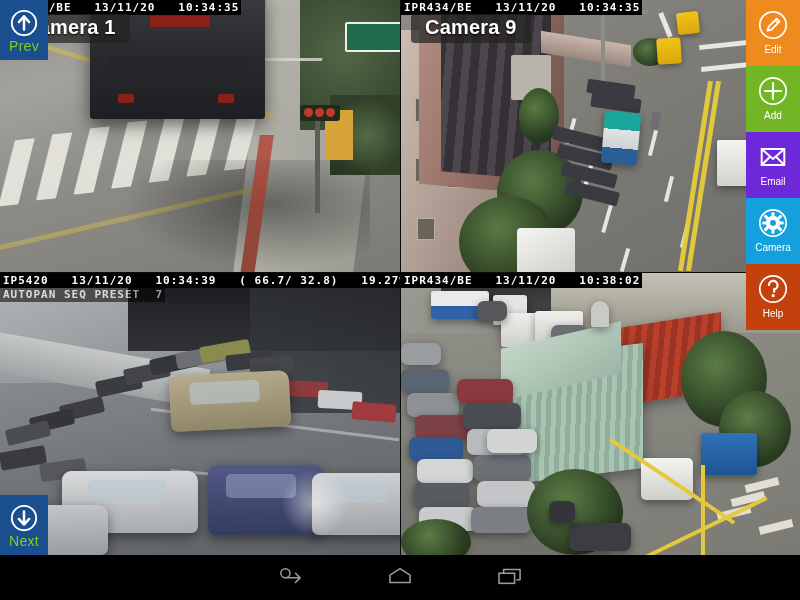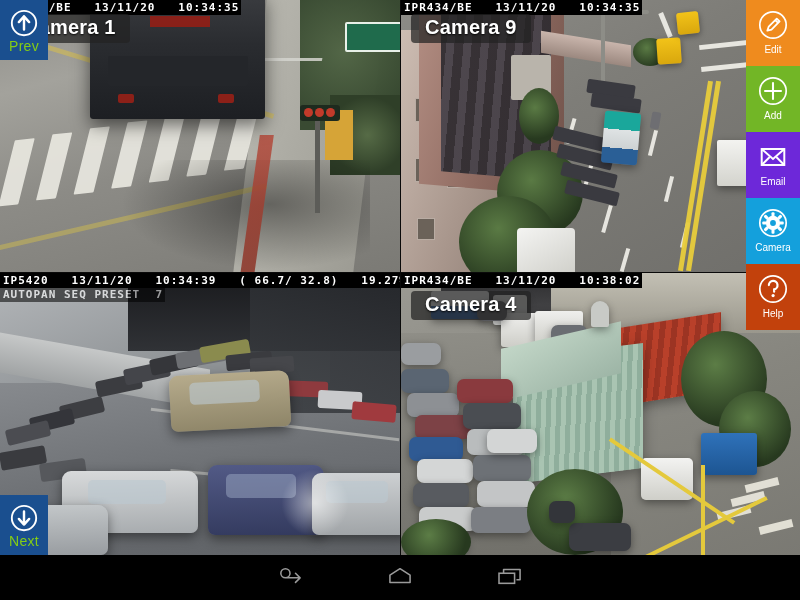--- a/index.html
+++ b/index.html
@@ -383,21 +383,20 @@
         <span class="c4-car" style="left:148px; top:228px; width:26px; height:22px; background:#33353a;"></span>
         <div class="c4-cw" style="left:316px; top:236px; width:34px; height:8px; transform:rotate(-14deg);"></div>
         <div class="c4-cw" style="left:330px; top:222px; width:34px; height:8px; transform:rotate(-14deg);"></div>
         <div class="c4-cw" style="left:344px; top:208px; width:34px; height:8px; transform:rotate(-14deg);"></div>
         <div class="c4-cw" style="left:358px; top:250px; width:34px; height:8px; transform:rotate(-14deg);"></div>
         <div class="c4-ylw" style="left:196px; top:206px; width:150px; height:4px; transform:rotate(34deg);"></div>
         <div class="c4-ylw" style="left:214px; top:258px; width:160px; height:4px; transform:rotate(-26deg);"></div>
         <div class="c4-ylw" style="left:300px; top:192px; width:4px;   height:90px;"></div>
       </div>
       <div class="osd">IPR434/BE   13/11/20   10:38:02</div>
-      <div class="camlabel low">Camera 4</div>
     </div>
 
     <div class="vdiv"></div>
     <div class="hdiv"></div>
   </div>
 
   <div class="navbtn" id="prevbtn">
     <span class="glyph">
       <svg viewBox="0 0 32 32" width="30" height="30">
         <circle cx="16" cy="16" r="13" fill="none" stroke="#ffffff" stroke-width="2"></circle>

